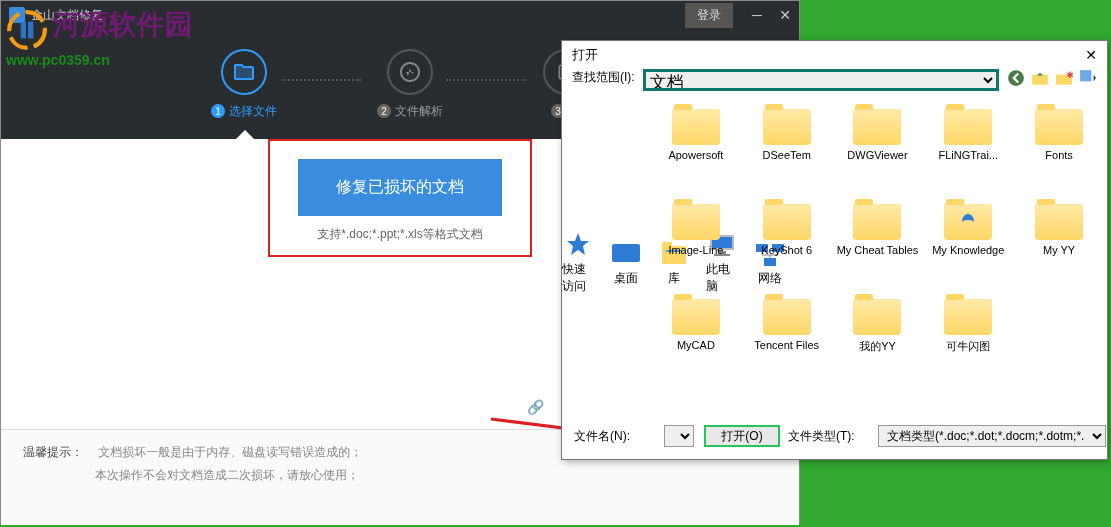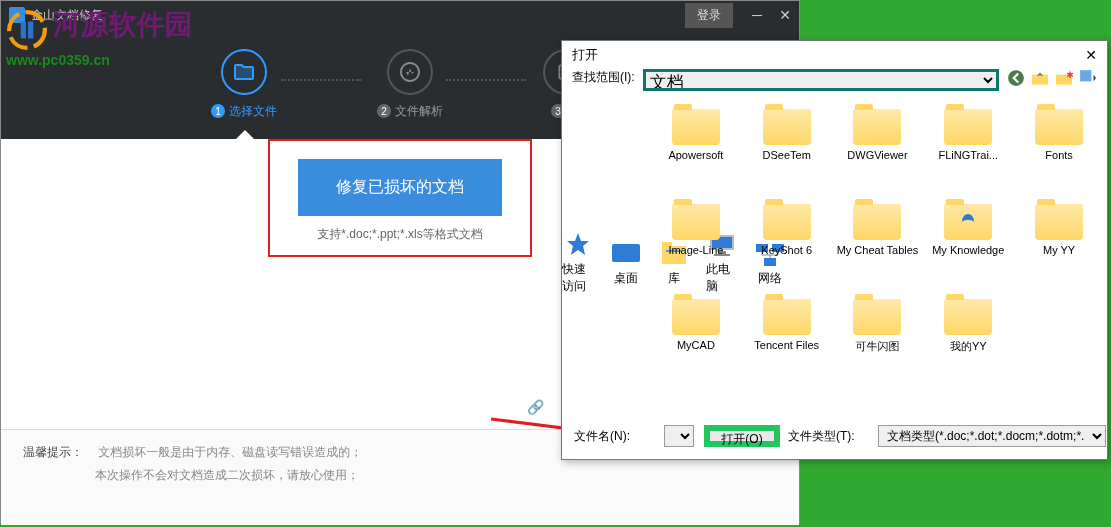--- a/index.html
+++ b/index.html
@@ -90,21 +90,21 @@
     .fd-files { flex: 1; padding: 10px 5px; display: grid; grid-template-columns: repeat(5, 1fr); grid-auto-rows: 90px; gap: 5px; align-content: start; }
     .fd-file { display: flex; flex-direction: column; align-items: center; font-size: 11px; text-align: center; cursor: pointer; }
     .folder-icon { width: 48px; height: 36px; background: linear-gradient(#ffe9a8, #ffd766); border-radius: 2px 2px 4px 4px; position: relative; margin-bottom: 4px; }
     .folder-icon::before { content: ''; position: absolute; top: -5px; left: 2px; width: 18px; height: 6px; background: #ffd766; border-radius: 2px 2px 0 0; }
     
     .fd-bottom { padding: 8px 12px 12px; display: flex; flex-direction: row; gap: 8px; }
     .fd-row { display: flex; align-items: center; gap: 10px; font-size: 12px; }
     .fd-row label { width: 80px; }
     .fd-row select, .fd-row input { flex: 1; height: 22px; border: 1px solid #999; font-size: 12px; padding: 0 4px; }
     .fd-btn { width: 76px; height: 22px; border: 1px solid #999; background: #e8e8e8; font-size: 12px; cursor: pointer; }
-    .fd-btn.highlight { border: 6px solid #22c55e; }
+    .fd-btn.highlight { border: 2px solid #22c55e; }
     
     .link-icon { position: absolute; left: 526px; top: 398px; font-size: 14px; color: #999; }
   </style>
 </head>
 <body>
 
 <div class="app-window">
 
   <div class="app-header">
     <div class="app-icon"></div>
@@ -318,25 +318,25 @@
       <div class="fd-file">
           <div class="folder-icon"></div>
           <span>MyCAD</span>
         </div>
       <div class="fd-file">
           <div class="folder-icon"></div>
           <span>Tencent Files</span>
         </div>
       <div class="fd-file">
           <div class="folder-icon"></div>
+          <span>我的YY</span>
+        </div>
+      <div class="fd-file">
+          <div class="folder-icon"></div>
           <span>可牛闪图</span>
-        </div>
-      <div class="fd-file">
-          <div class="folder-icon"></div>
-          <span>我的YY</span>
         </div>
     </div>
   </div>
 
   <div class="fd-bottom">
     <div class="fd-row">
       <label>文件名(N):</label>
       <select><option></option></select>
       <button class="fd-btn highlight">打开(O)</button>
     </div>

